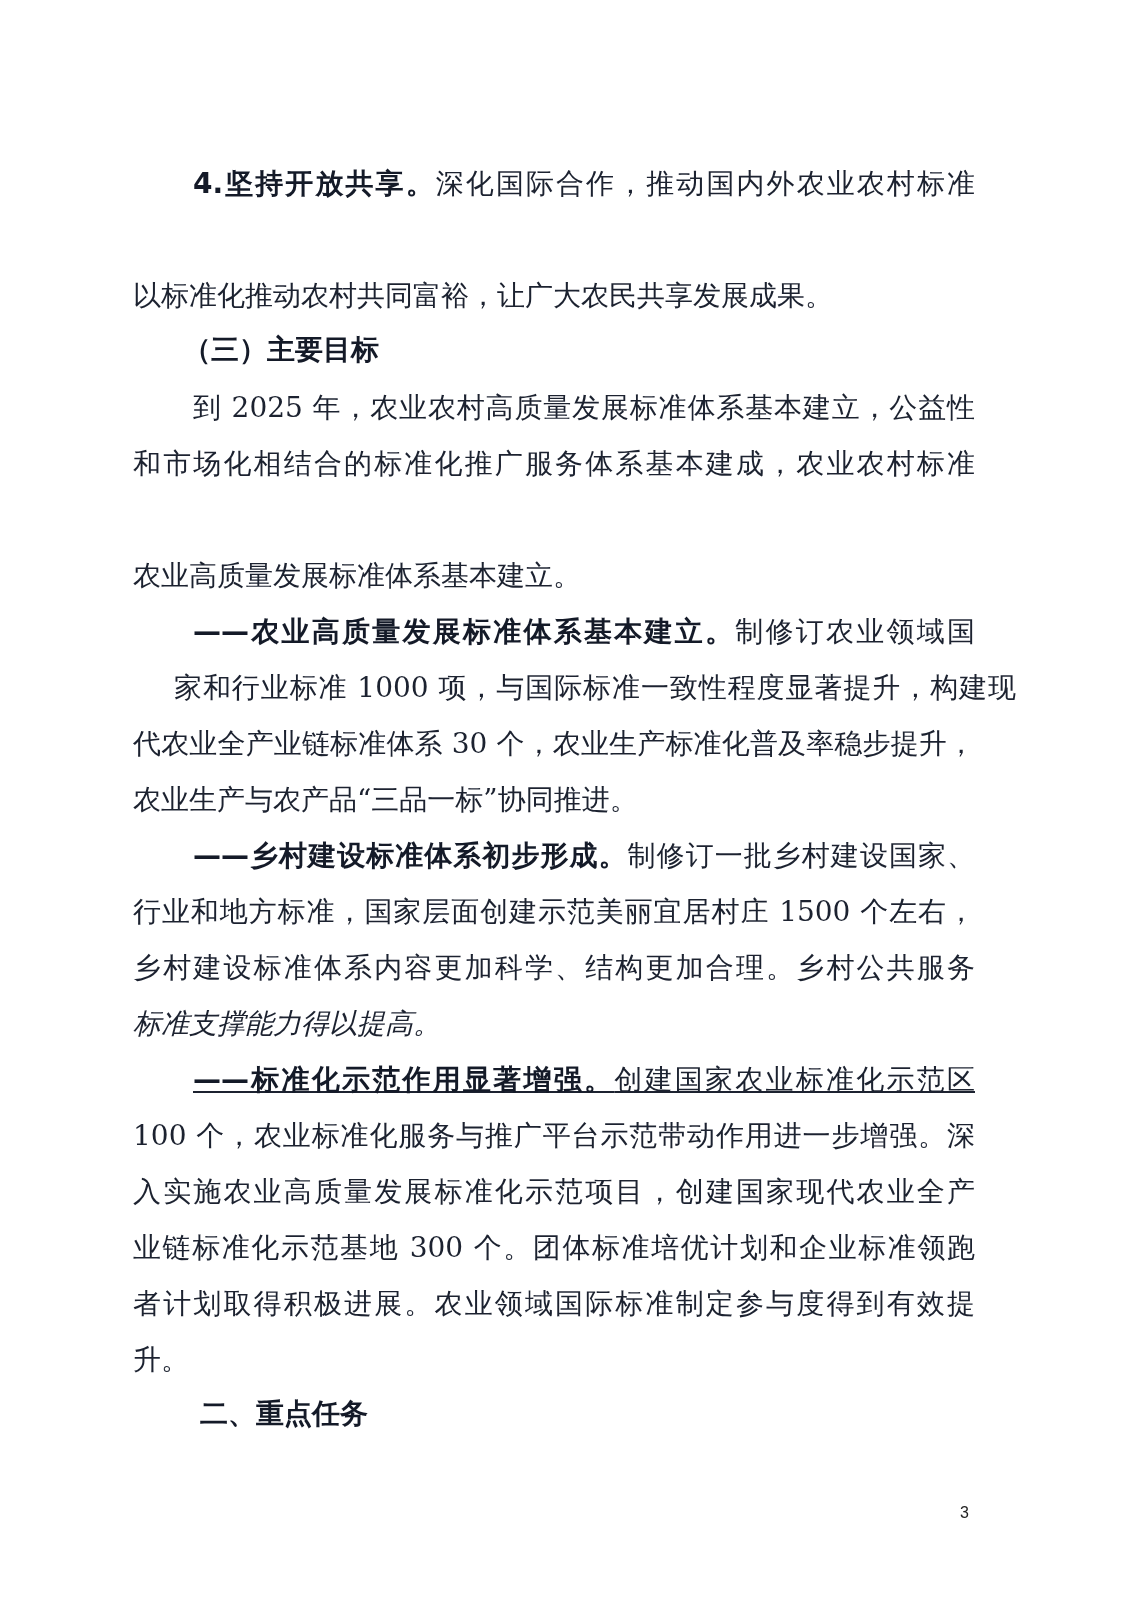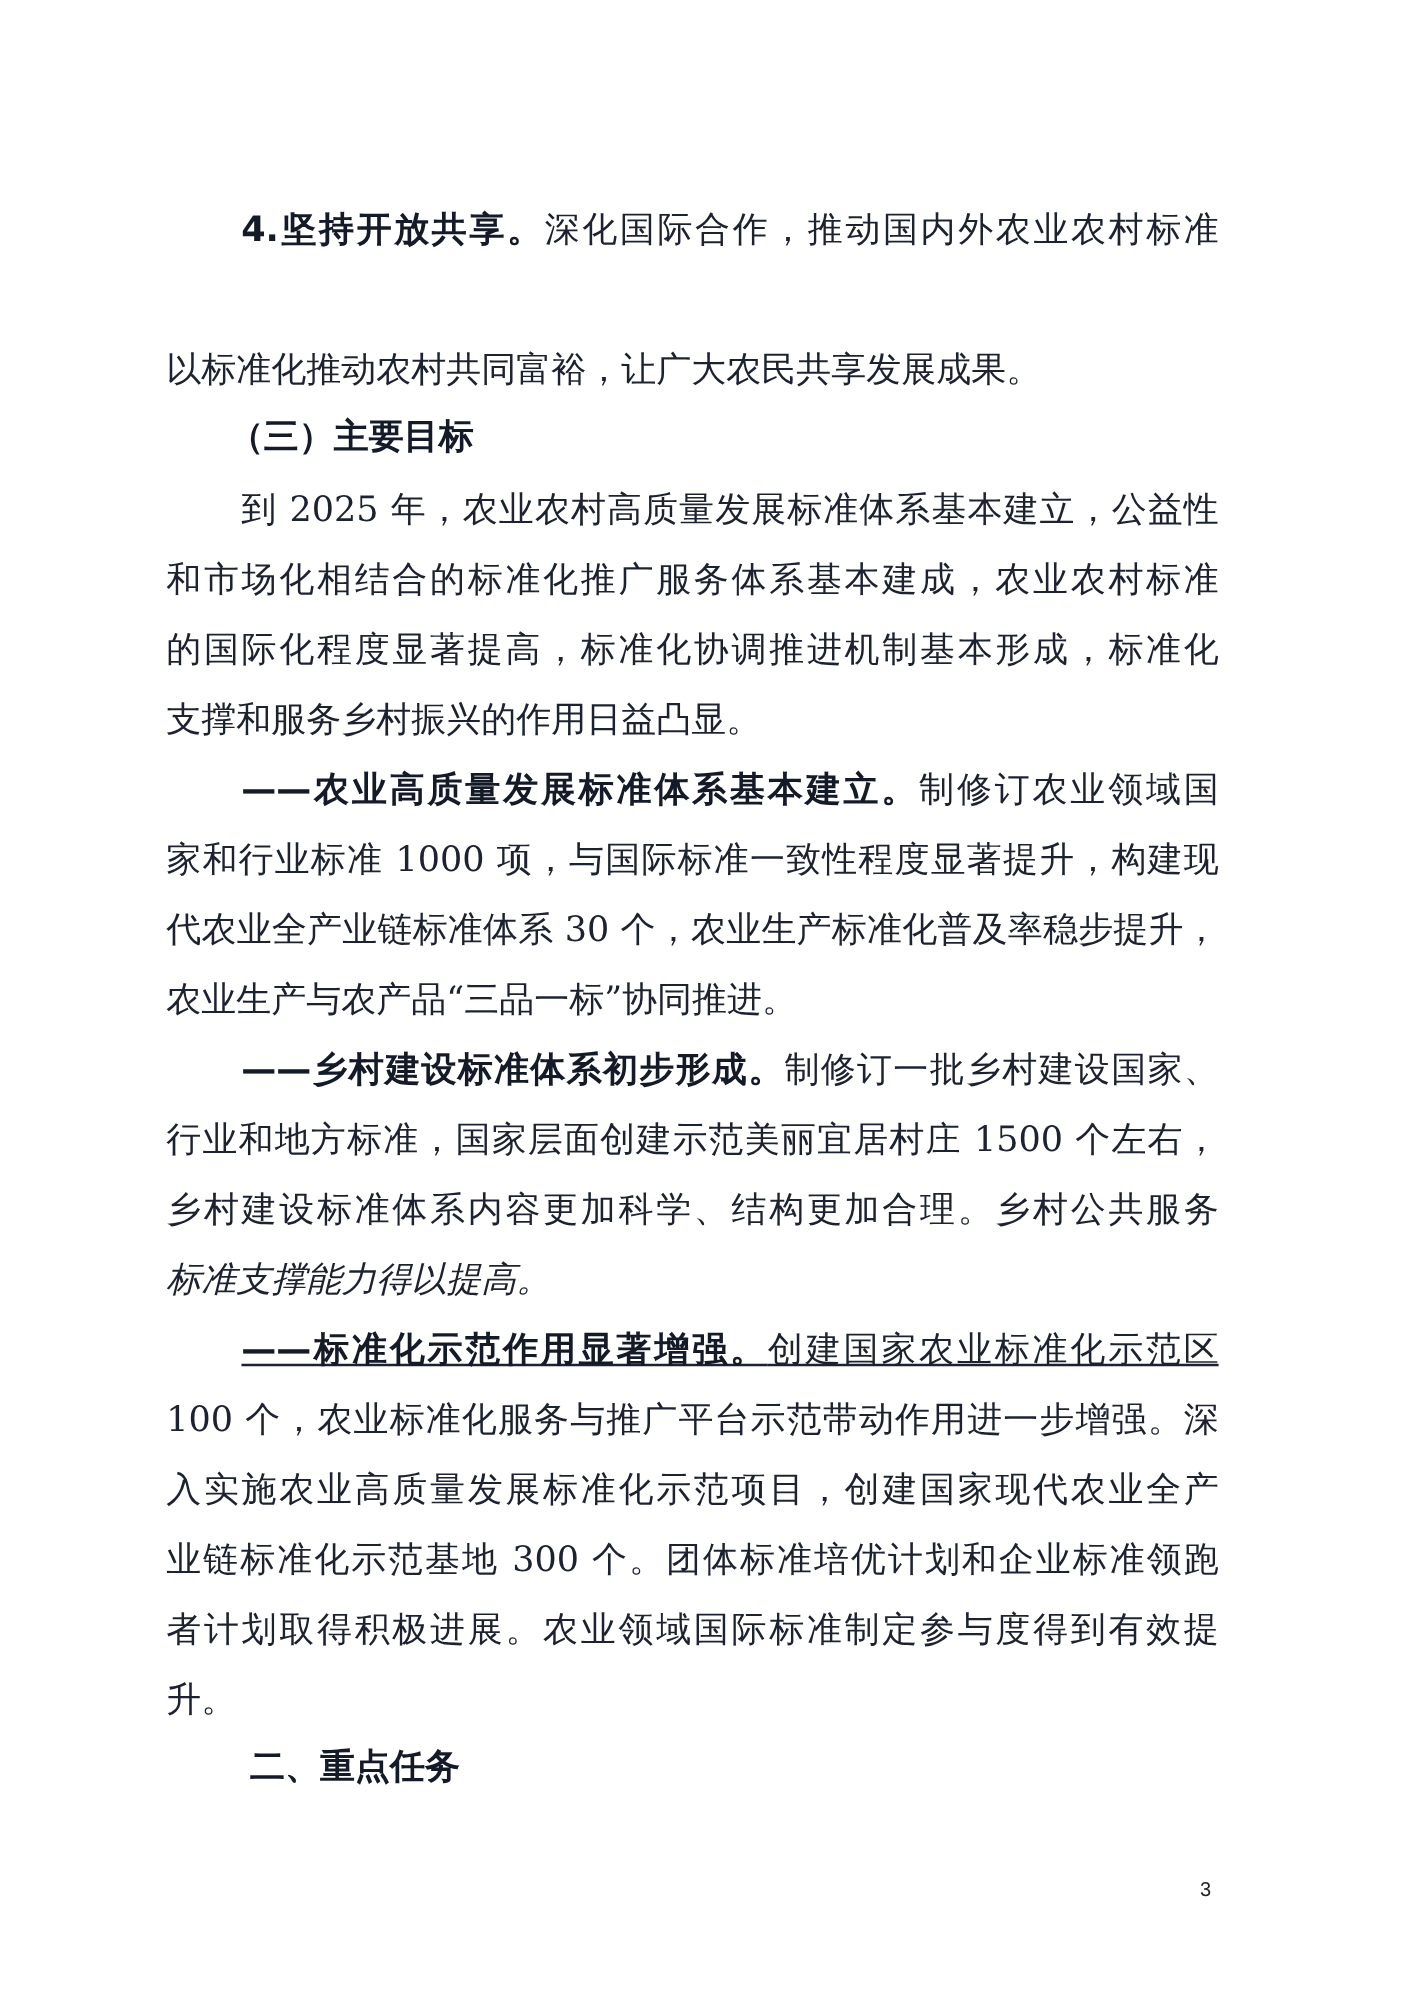--- a/index.html
+++ b/index.html
@@ -36,27 +36,26 @@
 
   <div class="line indent" style="top:148px;">
     <span class="bold">4.坚持开放共享。</span><span>深化国际合作，推动国内外农业农村标准</span>
   </div>
   <div class="line last" style="top:260px;">以标准化推动农村共同富裕，让广大农民共享发展成果。</div>
 
   <div class="heading" style="left:183px; top:316px;">（三）主要目标</div>
 
   <div class="line indent" style="top:372px;">到 2025 年，农业农村高质量发展标准体系基本建立，公益性</div>
   <div class="line" style="top:428px;">和市场化相结合的标准化推广服务体系基本建成，农业农村标准</div>
-  <div class="line" style="top:484px;">的国际化程度显著提高，标准化协调推进机制基本形成，标准化</div>
-  <div class="line last" style="top:540px;">支撑和服务乡村振兴的作用日益凸显。</div>
+  <div class="line last" style="top:540px;">农业高质量发展标准体系基本建立。</div>
 
   <div class="line indent" style="top:596px;">
     <span class="bold">——农业高质量发展标准体系基本建立。</span><span>制修订农业领域国</span>
   </div>
-  <div class="line" style="top:652px;">家和行业标准 1000 项，与国际标准一致性程度显著提升，构建现</div>
+  <div class="line" style="top:652px;margin-left:41px;">家和行业标准 1000 项，与国际标准一致性程度显著提升，构建现</div>
   <div class="line" style="top:708px;">代农业全产业链标准体系 30 个，农业生产标准化普及率稳步提升，</div>
   <div class="line last" style="top:764px;">农业生产与农产品“三品一标”协同推进。</div>
 
   <div class="line indent" style="top:820px;">
     <span class="bold">——乡村建设标准体系初步形成。</span><span>制修订一批乡村建设国家、</span>
   </div>
   <div class="line" style="top:876px;">行业和地方标准，国家层面创建示范美丽宜居村庄 1500 个左右，</div>
   <div class="line" style="top:932px;">乡村建设标准体系内容更加科学、结构更加合理。乡村公共服务</div>
   <div class="line last" style="top:988px;font-style:italic;">标准支撑能力得以提高。</div>
 

